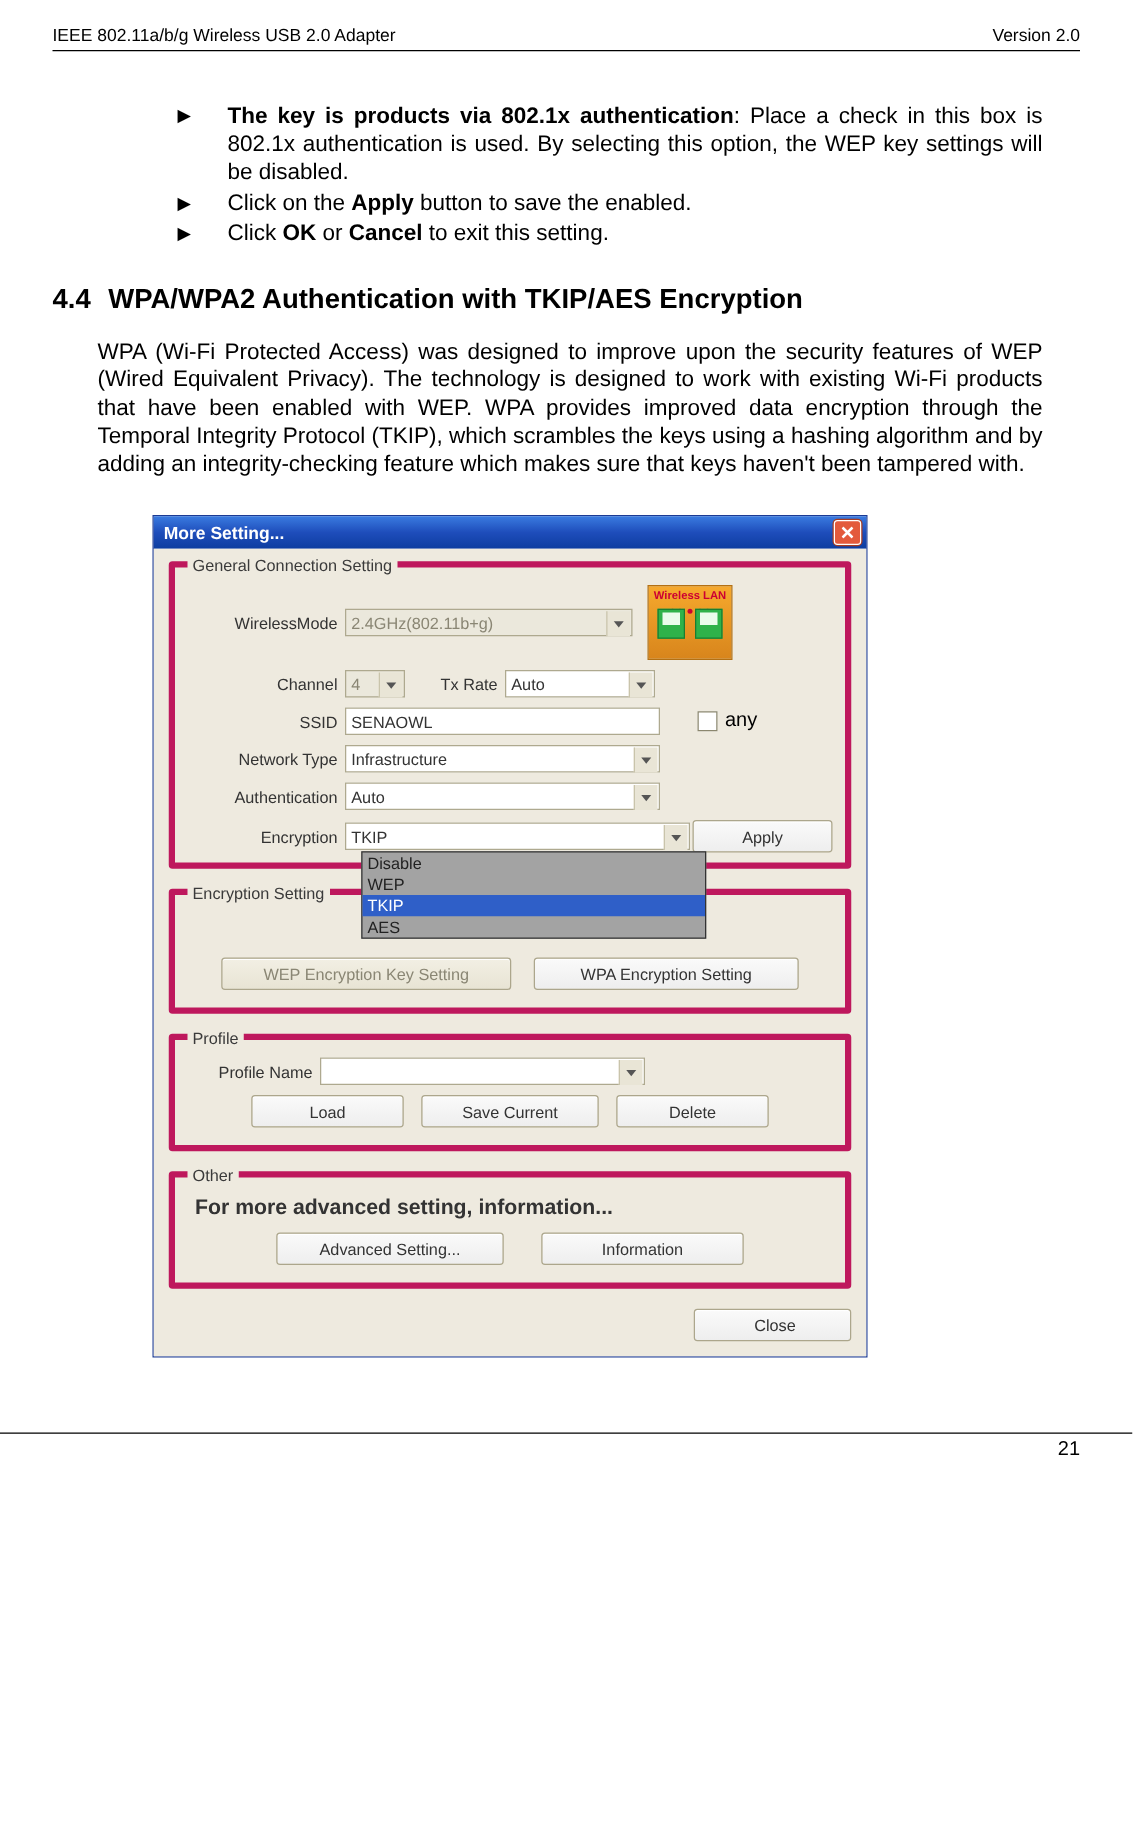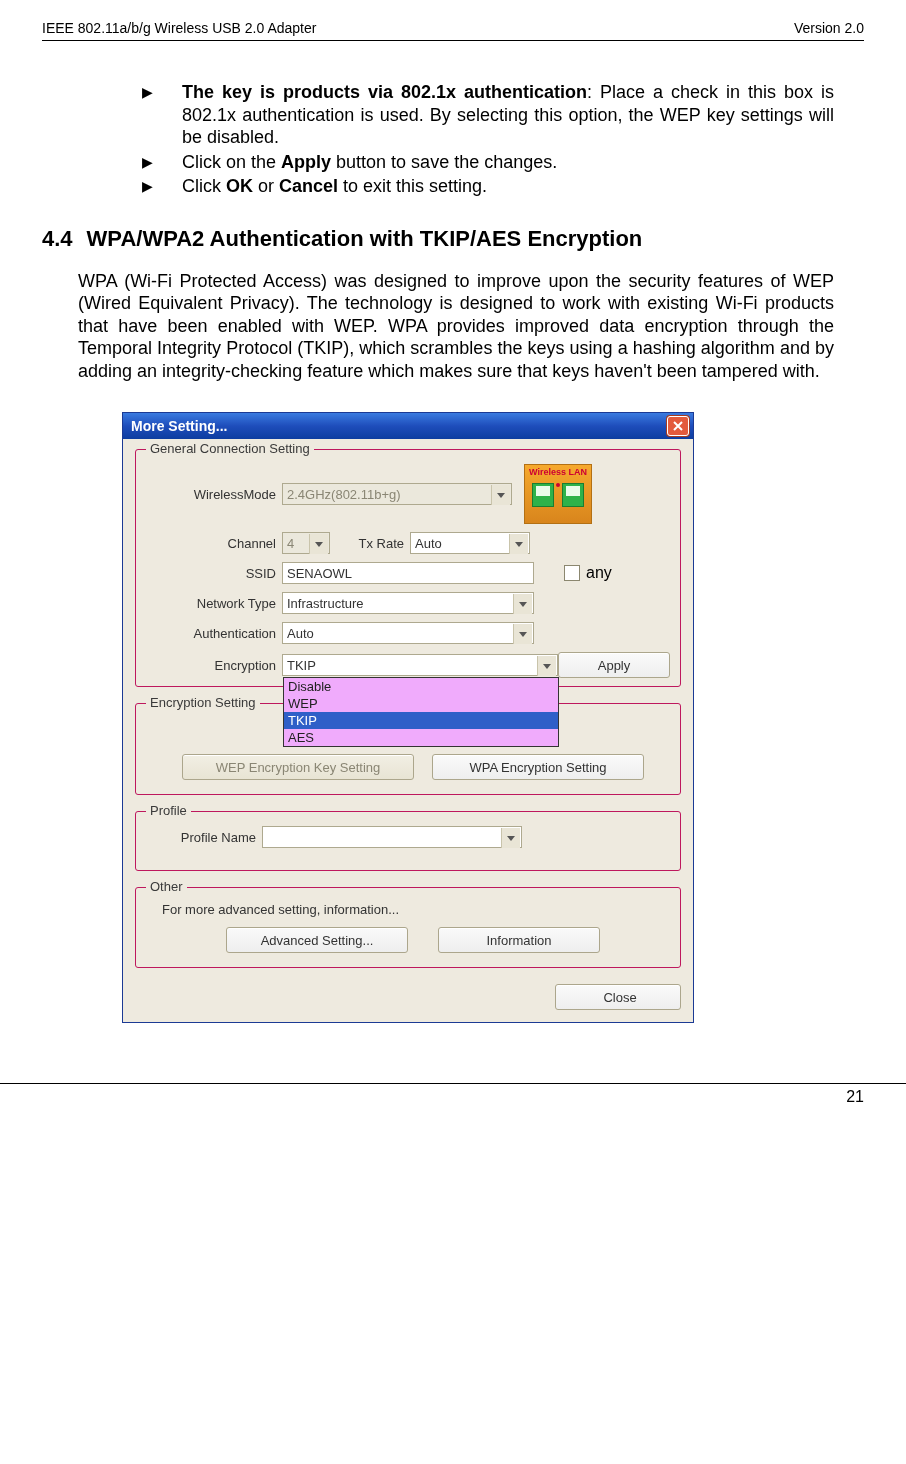--- a/index.html
+++ b/index.html
@@ -81,24 +81,24 @@
     box-shadow: 0 0 0 1px #a43b22;
     border-radius: 3px;
     display:flex;align-items:center;justify-content:center;
   }
   .close-x svg { width:10px;height:10px; }
   .dlg-body {
     background: #eeeadf;
     padding: 10px 12px 12px 12px;
   }
   .groupbox {
-    border: 1px solid #be185d;
+    border: 5px solid #be185d;
     border-radius: 3px;
     position: relative;
-    padding: 14px 10px 14px 20px;
+    padding: 14px 10px 14px 10px;
     margin-bottom: 16px;
   }
   .gb-legend {
     position: absolute;
     top: -9px;
     left: 10px;
     background: #eeeadf;
     padding: 0 4px;
     font-size: 13px;
     color: #3a3a3a;
@@ -162,22 +162,22 @@
     display: inline-flex;
     align-items: center;
     justify-content: center;
     padding: 0 10px;
     box-shadow: inset 0 1px 0 #fff;
   }
   .chk {
     width:14px;height:14px;border:1px solid #8b876f;background:#fff;display:inline-block;margin-right:6px;vertical-align:middle;
   }
   .dropdown-list {
-    position:absolute; left:0; top:22px; width:100%;
-    background:#f0abfc; border:1px solid #333; z-index:10;
+    position:absolute; left:12px; top:22px; width:100%;
+    background:#a3a3a3; border:1px solid #333; z-index:10;
     font-size:13px;
   }
   .dd-item { padding:1px 4px; color:#222; }
   .dd-item.sel { background:#2f5fc8; color:#fff; }
   .footer-line { border-top:1px solid #000; margin-top:40px; }
   .page-num { text-align:right; font-size:16px; padding:4px 42px 10px 0; }
 </style>
 </head>
 <body>
 
@@ -190,21 +190,21 @@
   <div class="bullets">
     <div class="bullet-row">
       <div class="bullet-marker">▶</div>
       <div class="bullet-text">
         <b>The key is products via 802.1x authentication</b><span>: Place a check in this box is 802.1x authentication is used. By selecting this option, the WEP key settings will be disabled.</span>
       </div>
     </div>
     <div class="bullet-row">
       <div class="bullet-marker">▶</div>
       <div class="bullet-text">
-        <span>Click on the </span><b>Apply</b><span> button to save the changes.</span>
+        <span>Click on the </span><b>Apply</b><span> button to save the enabled.</span>
       </div>
     </div>
     <div class="bullet-row">
       <div class="bullet-marker">▶</div>
       <div class="bullet-text">
         <span>Click </span><b>OK</b><span> or </span><b>Cancel</b><span> to exit this setting.</span>
       </div>
     </div>
   </div>
 
@@ -325,25 +325,30 @@
         <div class="gb-legend">Profile</div>
         <div class="form-row">
           <div class="lbl" style="width:100px;">Profile Name</div>
           <div class="field combo" style="width:260px;">
             <span></span>
             <div class="combo-arrow">
                 <div class="triangle-down"></div>
               </div>
           </div>
         </div>
+        <div style="display:flex;gap:14px;justify-content:center;margin-top:8px;">
+          <div class="btn" style="min-width:100px;">Load</div>
+          <div class="btn" style="min-width:120px;">Save Current</div>
+          <div class="btn" style="min-width:100px;">Delete</div>
+        </div>
       </div>
 
       <div class="groupbox">
         <div class="gb-legend">Other</div>
-        <div style="font-size:13px;color:#333;margin:0 0 10px 6px;">For more advanced setting, information...</div>
+        <div style="font-size:17px;color:#333;margin:0 0 10px 6px;font-weight:bold;">For more advanced setting, information...</div>
         <div style="display:flex;gap:30px;justify-content:center;">
           <div class="btn" style="min-width:160px;">Advanced Setting...</div>
           <div class="btn" style="min-width:140px;text-align:center;">Information</div>
         </div>
       </div>
 
       <div style="display:flex;justify-content:flex-end;">
         <div class="btn" style="min-width:100px;padding-left:14px;">Close</div>
       </div>
 

